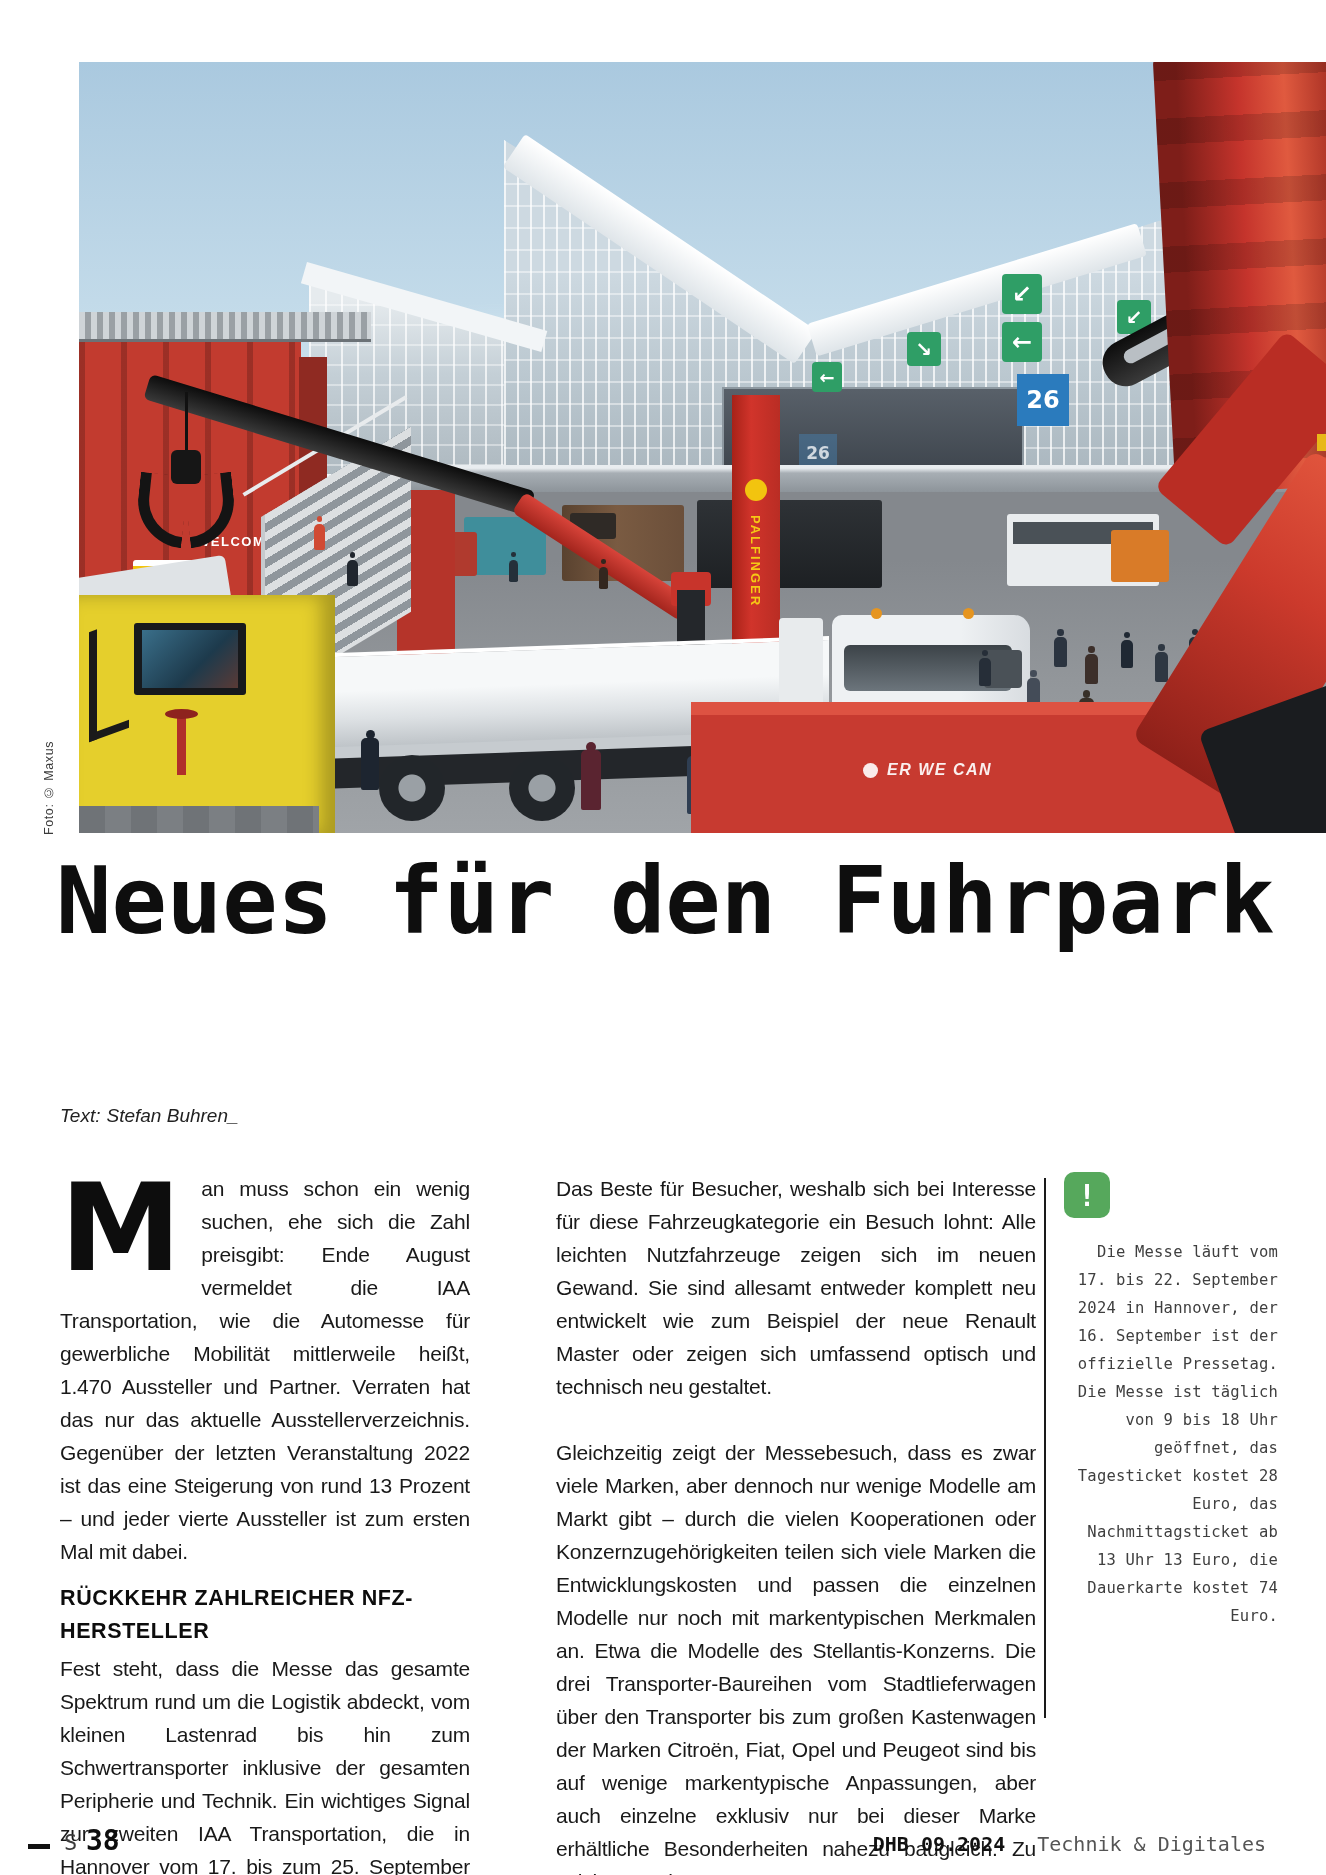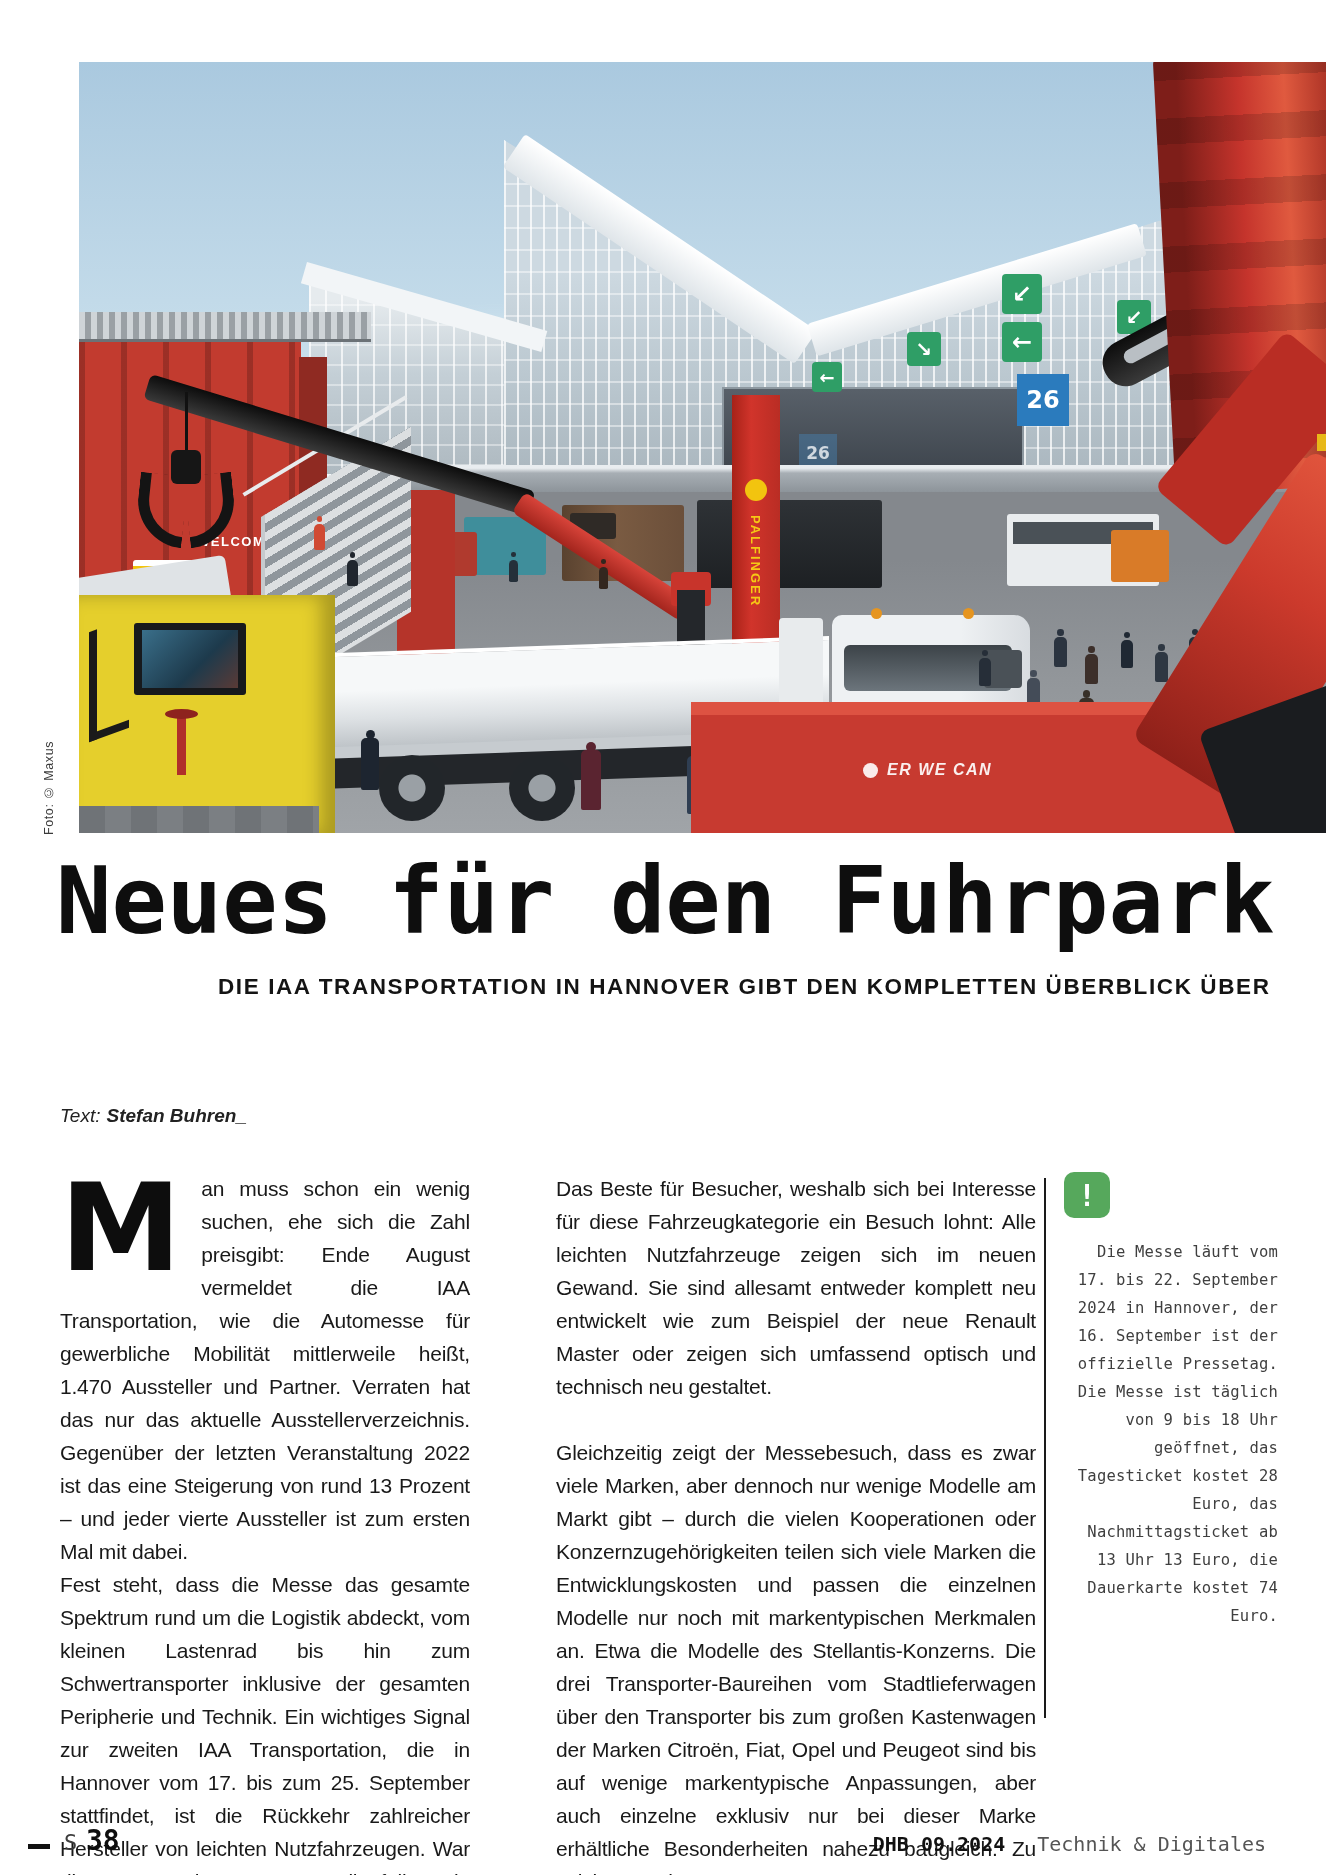--- a/index.html
+++ b/index.html
@@ -177,21 +177,21 @@
   .rc-base { left:1140px; top:628px; width:220px; height:160px; transform:rotate(-20deg);
     background:#1a1c1f; border-radius:10px; }
   .rc-sticker { left:1238px; top:372px; width:13px; height:17px; background:#e8b818; }
 
   
   .headline { position:absolute; left:56px; top:848px; width:1260px;
     font:bold 92px "DejaVu Sans Mono", monospace; letter-spacing:0px; color:#0e0e0e; white-space:nowrap; }
   .subhead { position:absolute; left:218px; top:962px; width:1060px; color:#141414;
     font:bold 22.5px "Liberation Sans", sans-serif; letter-spacing:1.6px; line-height:50px; }
   .byline { position:absolute; left:60px; top:1105px; font-style:italic; font-size:19px; color:#222; }
-  .byline .author { font-weight:bold; margin-left:6px; }
+  .byline .author { font-weight:normal; margin-left:6px; }
 
   
   .col { position:absolute; top:1172px; color:#191919; font-size:21px; line-height:33px;
     text-align:justify; letter-spacing:-0.2px; }
   .col1 { left:60px; width:410px; }
   .col2 { left:556px; width:480px; }
   .col p + p { margin-top:33px; }
   .dropcap { float:left; font:800 122px/96px "DejaVu Sans", sans-serif; color:#0d0d0d;
     margin:8px 20px 0 0; }
   .subhead-h2 { font-size:21.5px; font-weight:bold; letter-spacing:.6px; color:#0d0d0d;
@@ -349,27 +349,27 @@
       </div>
     <div class="rc-mid"></div>
     <div class="rc-low"></div>
     <div class="rc-base"></div>
     <div class="rc-sticker"></div>
   </figure>
 
   <h1 class="headline">Neues für den Fuhrpark</h1>
 
   <div class="subhead">
-    <div>DIE IAA TRANSPORTATION IN HANNOVER GIBT DEN KOMPLETTEN ÜBERBLICK ÜBER</div>
   </div>
 
   <p class="byline"><span class="prefix">Text:</span><span class="author">Stefan Buhren_</span></p>
 
   <section class="col col1">
     <p><span class="dropcap">M</span><span>an muss schon ein wenig suchen, ehe sich die Zahl preisgibt: Ende August vermeldet die IAA Transportation, wie die Automesse für gewerbliche Mobilität mittlerweile heißt, 1.470 Aussteller und Partner. Verraten hat das nur das aktuelle Ausstellerverzeichnis. Gegenüber der letzten Veranstaltung 2022 ist das eine Steigerung von rund 13 Prozent – und jeder vierte Aussteller ist zum ersten Mal mit dabei.</span></p>
+    <h2 class="subhead-h2">RÜCKKEHR ZAHLREICHER NFZ-HERSTELLER</h2>
     <p style="margin-top:0;">Fest steht, dass die Messe das gesamte Spektrum rund um die Logistik abdeckt, vom kleinen Lastenrad bis hin zum Schwertransporter inklusive der gesamten Peripherie und Technik. Ein wichtiges Signal zur zweiten IAA Transportation, die in Hannover vom 17. bis zum 25. September stattfindet, ist die Rückkehr zahlreicher Hersteller von leichten Nutzfahrzeugen. War die Veranstaltung 2022 allenfalls ein Flickenteppich, lässt sich dieses Jahr schon eine breit aufgestellte Marktübersicht zusammenstellen.</p>
   </section>
 
   <section class="col col2">
     <p>Das Beste für Besucher, weshalb sich bei Interesse für diese Fahrzeugkategorie ein Besuch lohnt: Alle leichten Nutzfahrzeuge zeigen sich im neuen Gewand. Sie sind allesamt entweder komplett neu entwickelt wie zum Beispiel der neue Renault Master oder zeigen sich umfassend optisch und technisch neu gestaltet.</p>
     <p>Gleichzeitig zeigt der Messebesuch, dass es zwar viele Marken, aber dennoch nur wenige Modelle am Markt gibt – durch die vielen Kooperationen oder Konzernzugehörigkeiten teilen sich viele Marken die Entwicklungskosten und passen die einzelnen Modelle nur noch mit markentypischen Merkmalen an. Etwa die Modelle des Stellantis-Konzerns. Die drei Transporter-Baureihen vom Stadtlieferwagen über den Transporter bis zum großen Kastenwagen der Marken Citroën, Fiat, Opel und Peugeot sind bis auf wenige markentypische Anpassungen, aber auch einzelne exklusiv nur bei dieser Marke erhältliche Besonderheiten nahezu baugleich. Zu solchen Merk-</p>
   </section>
 
   <div class="vrule"></div>
 

